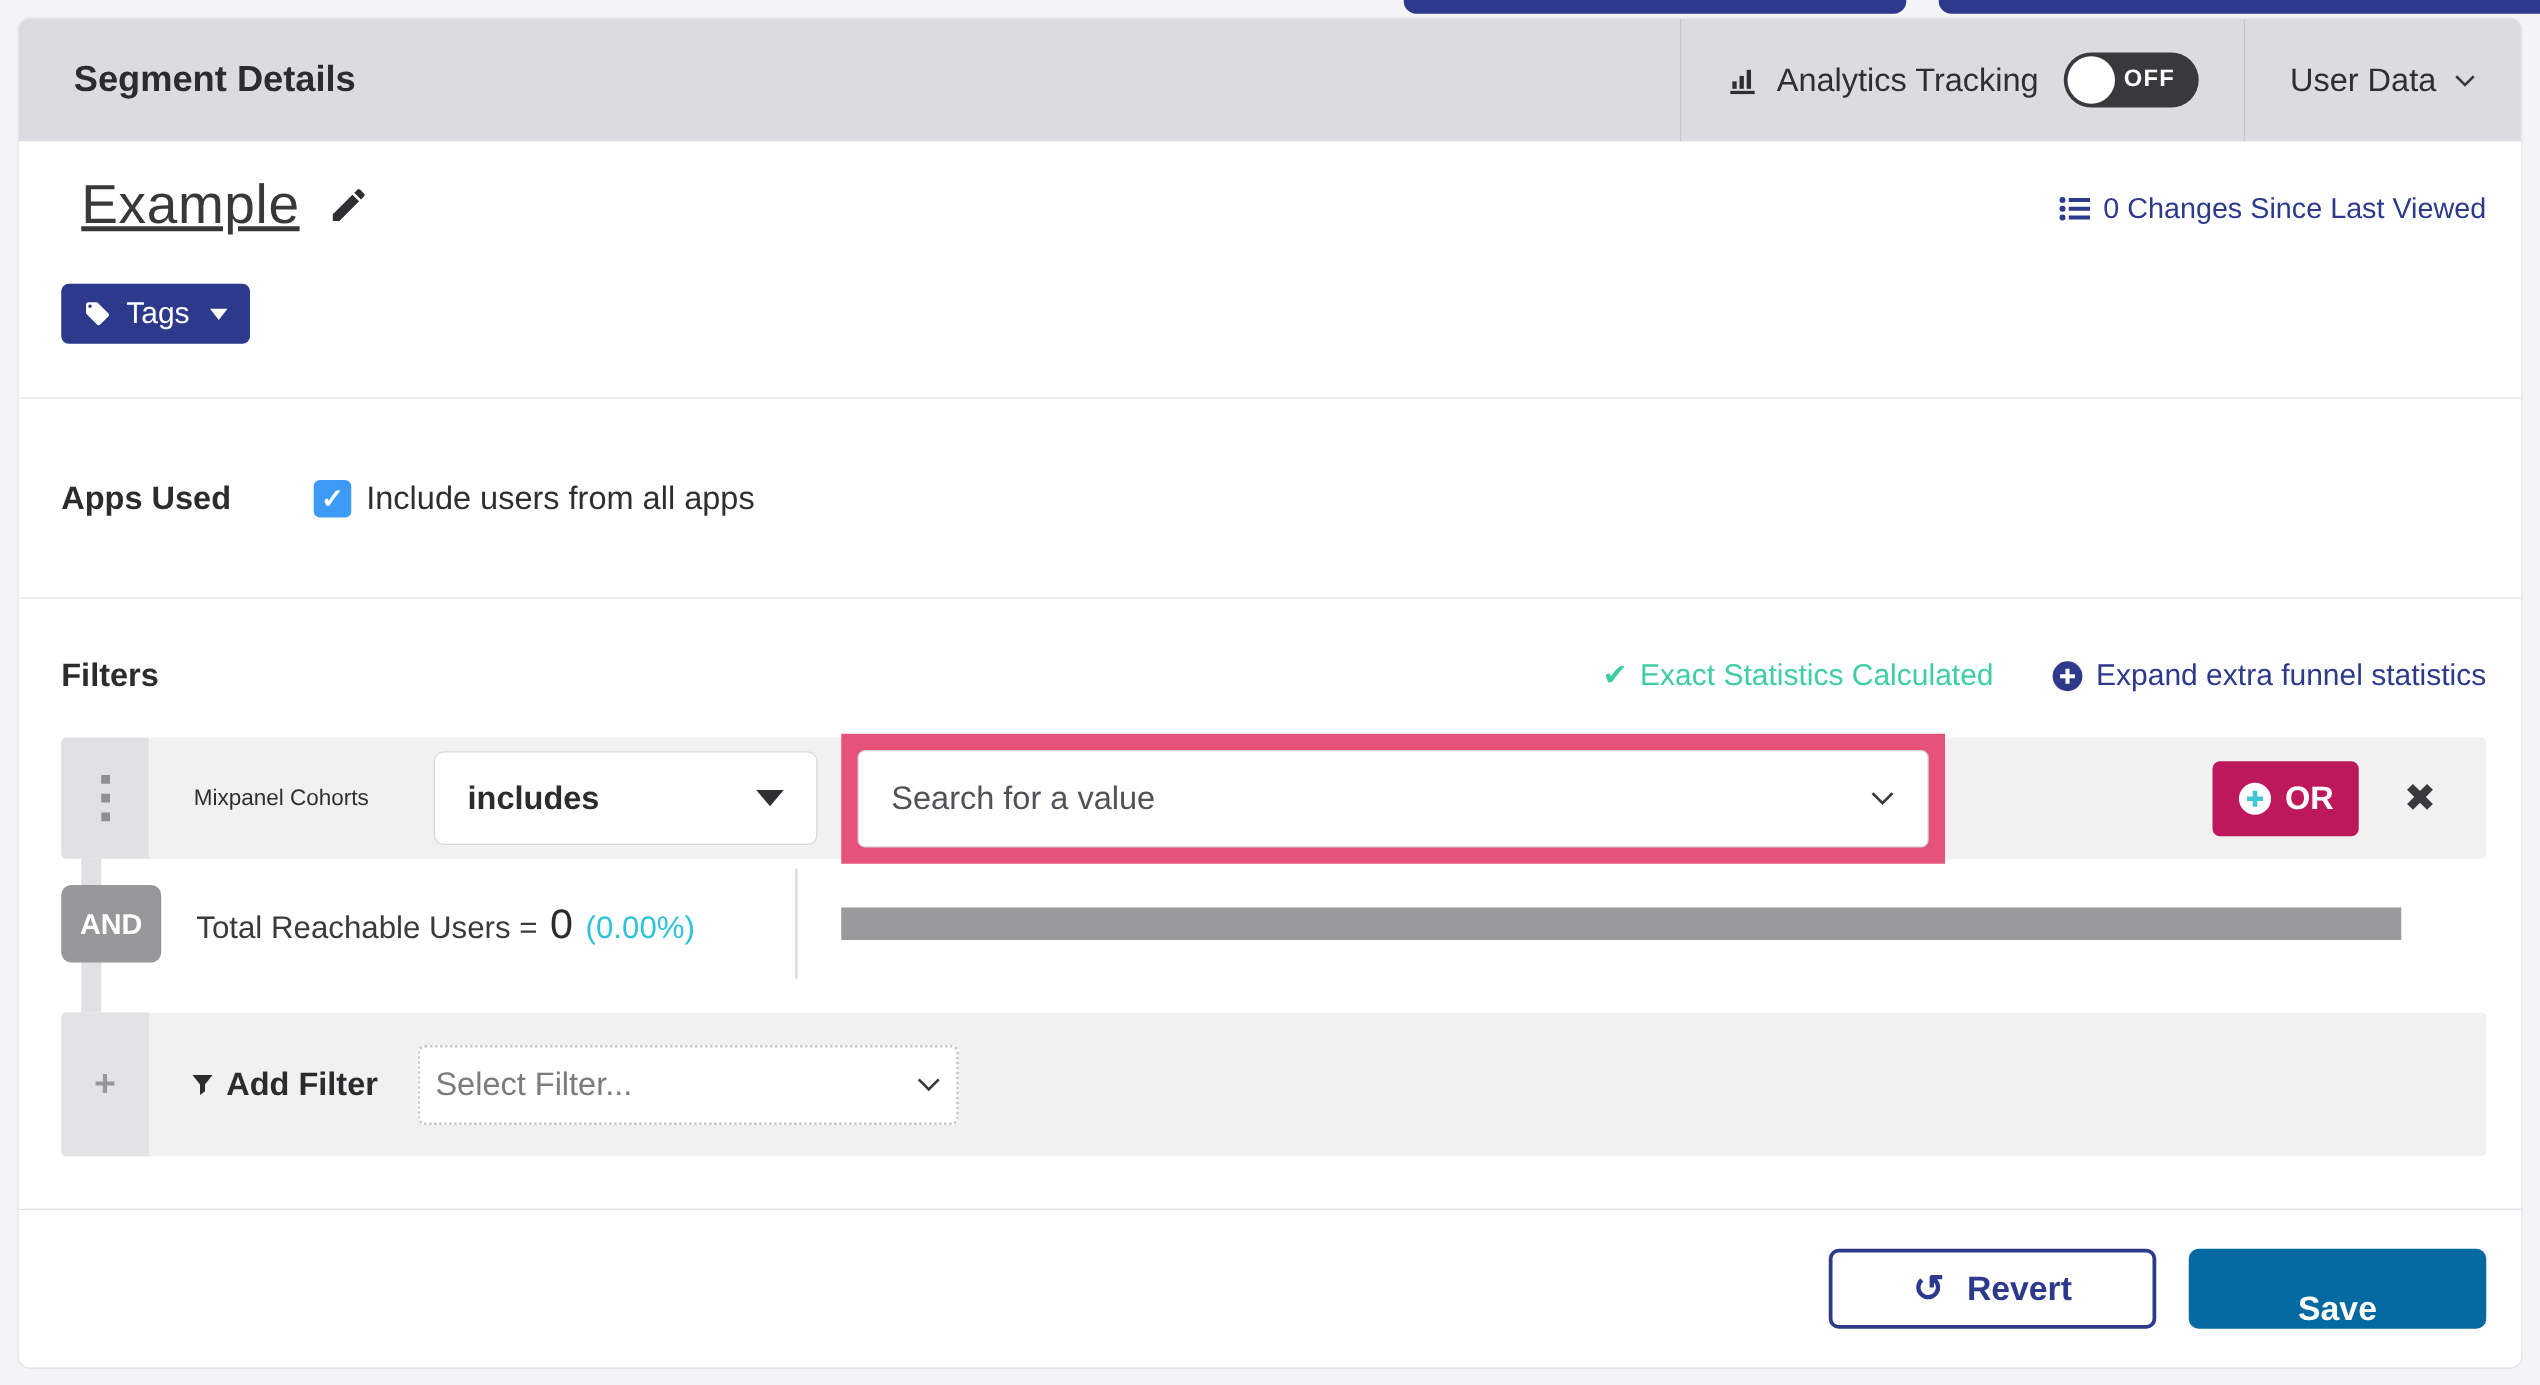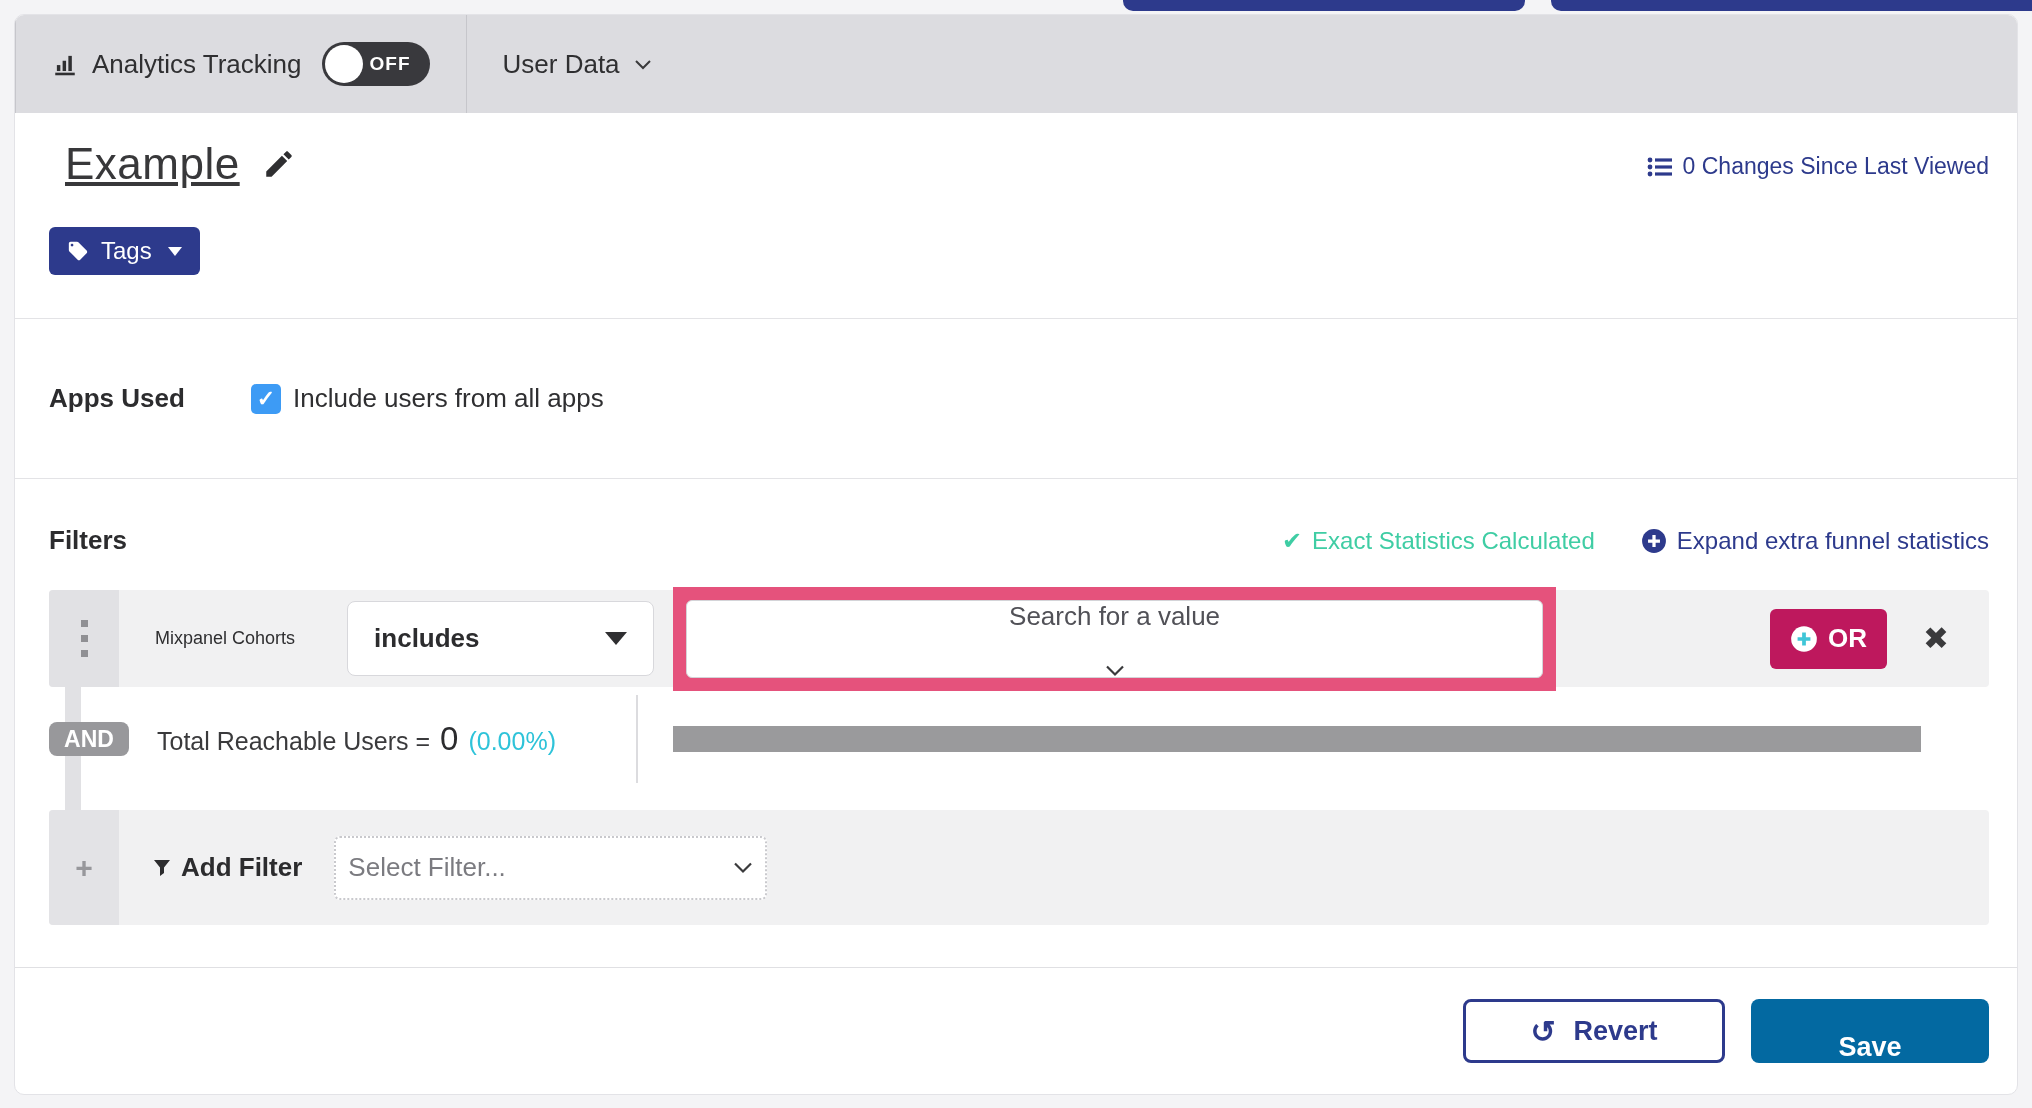--- a/index.html
+++ b/index.html
@@ -73,29 +73,29 @@
   .grip-dot { width:7px; height:7px; background:#8f8f93; }
   .field-label { font-size:18px; margin-left:36px; white-space:nowrap; }
   .op-select { margin-left:52px; width:307px; height:75px; background:#fff; border:1px solid #d8d8dc;
                border-radius:8px; display:flex; align-items:center; justify-content:space-between;
                padding:0 26px; cursor:pointer; flex:none; }
   .op-select .op-text { font-size:26px; font-weight:bold; color:#2c2c2e; }
   .caret-down-dark { width:0; height:0; border-left:11px solid transparent; border-right:11px solid transparent;
                      border-top:13px solid #2f2f31; }
   .value-highlight { margin-left:19px; background:#e5527c; padding:13px; flex:none; }
   .value-select { width:857px; height:78px; background:#fff; border:1px solid #d4d4d8; border-radius:6px;
-                  display:flex; align-items:center; justify-content:space-between; padding:0 26px; cursor:pointer;flex-direction:column; }
+                  display:flex; align-items:center; justify-content:space-between; padding:0 26px; cursor:pointer; }
   .value-placeholder { font-size:26px; color:#515157; }
   .or-btn { margin-left:auto; height:60px; padding:0 20px; background:#be185d; color:#fff; border:none;
             border-radius:6px; display:flex; align-items:center; gap:10px; font-size:26px; font-weight:bold;
             cursor:pointer; font-family:"Liberation Sans", sans-serif; flex:none; }
   .close-x { font-size:31px; color:#3a3a3c; margin:0 40px 0 36px; cursor:pointer; line-height:1; }
 
   .and-row { height:104px; position:relative; display:flex; align-items:center; }
-  .and-badge { position:relative; z-index:1; width:80px; height:34px; background:#98989b; color:#fff;
+  .and-badge { position:relative; z-index:1; width:80px; height:62px; background:#98989b; color:#fff;
                font-weight:bold; font-size:23px; border-radius:8px;
                display:flex; align-items:center; justify-content:center; }
   .reach-text { margin-left:28px; font-size:25px; color:#3a3a3c; display:flex; align-items:baseline; gap:10px; white-space:nowrap; }
   .reach-value { font-size:33px; color:#2c2c2e; }
   .reach-pct { color:#2ec3d9; }
   .and-divider { position:absolute; left:587px; top:8px; bottom:8px; width:2px; background:#dcdcdf; }
   .progress-bar { position:absolute; left:624px; top:39px; width:1248px; height:26px; background:#9a9a9c; }
 
   .add-row { height:115px; margin-top:19px; background:#f1f1f2; border-radius:4px; display:flex; align-items:center; }
   .plus-col { width:70px; align-self:stretch; background:#e3e3e6; border-radius:4px 0 0 4px;
@@ -121,20 +121,21 @@
 </style>
 </head>
 <body>
 
 <div class="top-pill left"></div>
 <div class="top-pill right"></div>
 
 <div class="card">
 
   <div class="card-header">
+    <div class="hdr-title">Segment Details</div>
 
     <div class="hdr-sec">
       <span>
         <svg width="26" height="26" viewBox="0 0 24 24" fill="#2f2f31">
           <rect x="3" y="20" width="18" height="2.4"></rect>
           <rect x="4.5" y="13" width="3.2" height="5.5"></rect>
           <rect x="9.8" y="9" width="3.2" height="9.5"></rect>
           <rect x="15.1" y="4.5" width="3.2" height="14"></rect>
         </svg>
       </span>

